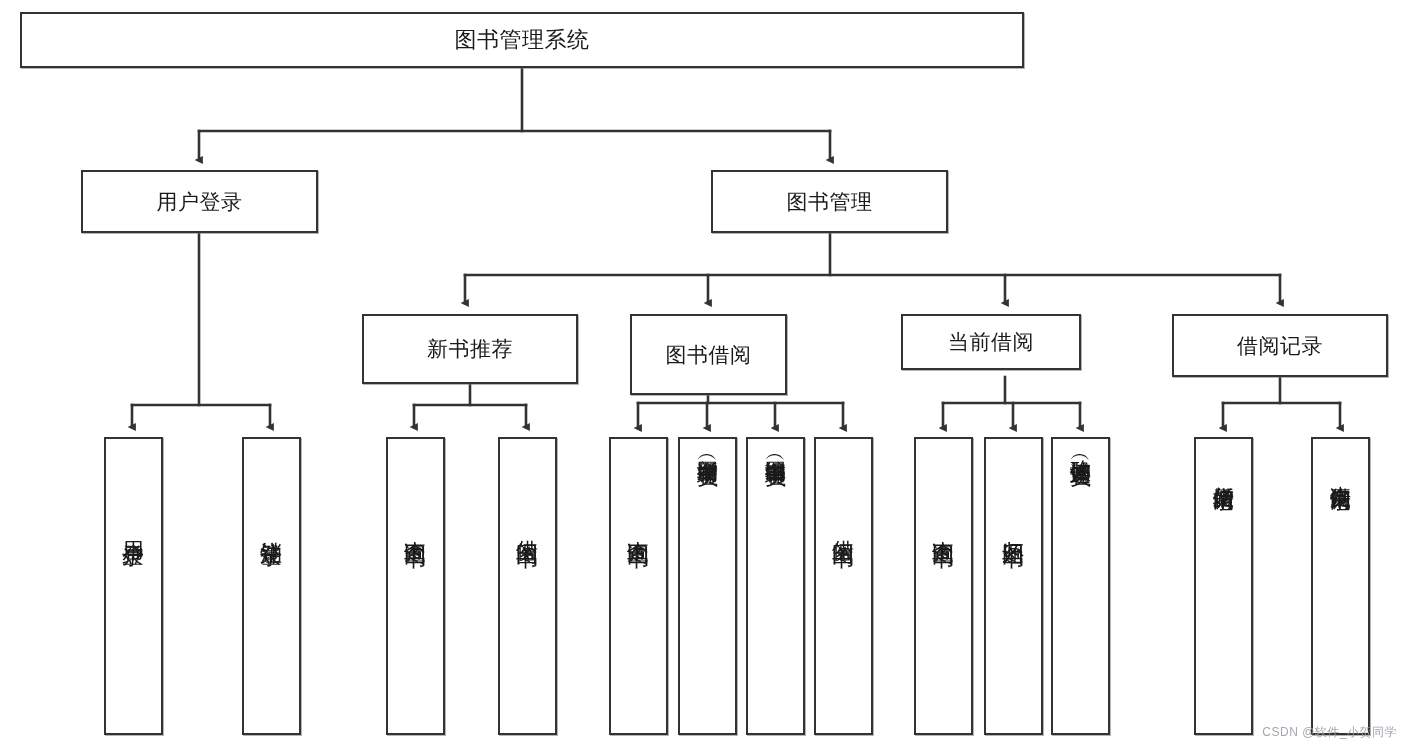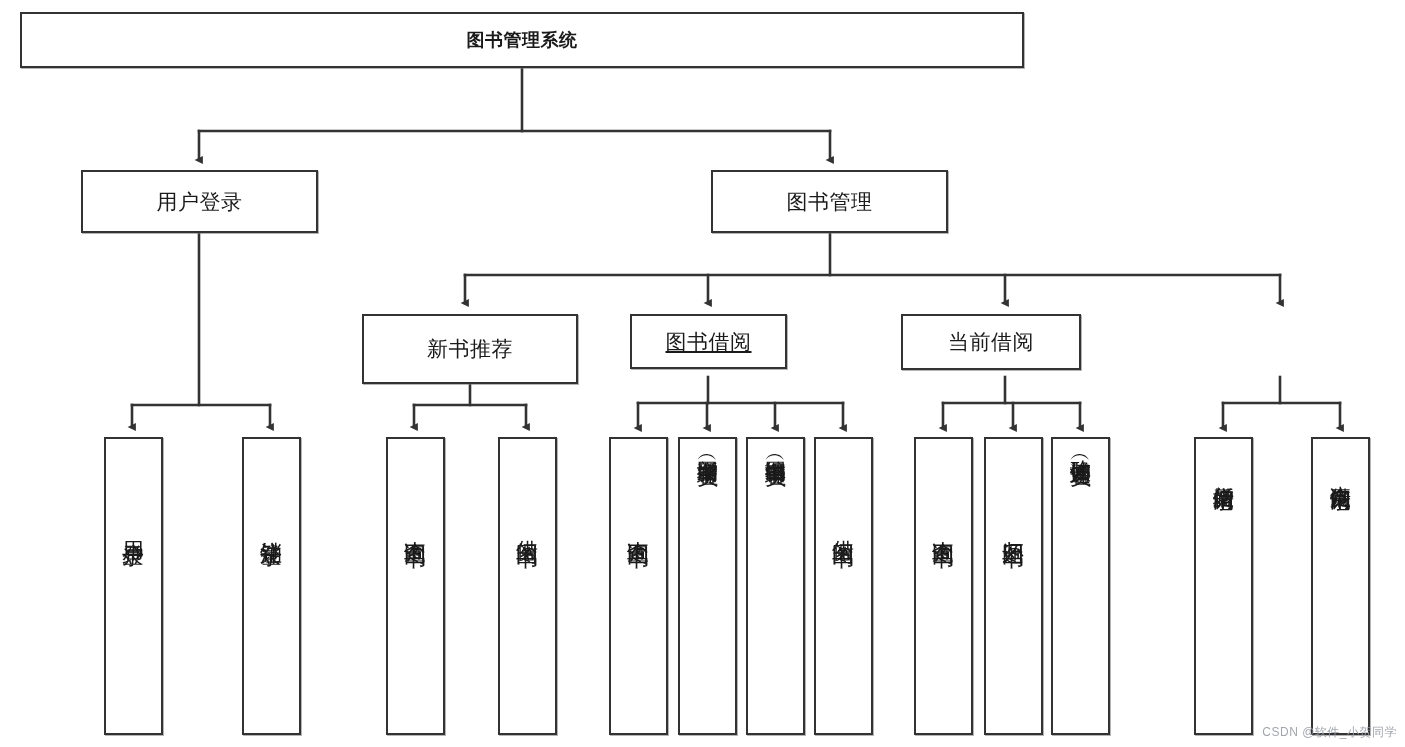--- a/index.html
+++ b/index.html
@@ -42,22 +42,21 @@
     text-align: center;
     line-height: 1.12;
     white-space: pre;
   }
   
   .node.horiz .node-label {
     font-size: 21px;
     letter-spacing: 0.5px;
   }
   .node.root .node-label {
-    font-size: 18px;
-    font-weight: bold;
+    font-size: 22px;
   }
   
   .node.vert {
     align-items: flex-start;
     justify-content: center;
     padding-top: 6px;
   }
   .node.vert .node-label {
     writing-mode: vertical-rl;
     text-orientation: upright;
@@ -146,26 +145,29 @@
   <div class="node horiz" style="left:81px; top:170px; width:237px; height:63px;">
     <span class="node-label">用户登录</span>
   </div>
   <div class="node horiz" style="left:711px; top:170px; width:237px; height:63px;">
     <span class="node-label">图书管理</span>
   </div>
 
   <div class="node horiz" style="left:362px; top:314px; width:216px; height:70px;">
     <span class="node-label">新书推荐</span>
   </div>
-  <div class="node horiz" style="left:630px; top:314px; width:157px; height:55px;text-decoration:underline;">
+  <div class="node horiz" style="left:630px; top:314px; width:157px; height:81px;">
     <span class="node-label">图书借阅</span>
   </div>
   <div class="node horiz" style="left:901px; top:314px; width:180px; height:56px;justify-content:center;">
     <span class="node-label">当前借阅</span>
   </div>
+  <div class="node horiz" style="left:1172px; top:314px; width:216px; height:63px;">
+    <span class="node-label">借阅记录</span>
+  </div>
 
   <div class="node vert" style="left:104px; top:437px; width:59px; height:298px; padding-top:84px;">
     <span class="node-label">用户登录</span>
   </div>
   <div class="node vert" style="left:242px; top:437px; width:59px; height:298px; padding-top:84px;">
     <span class="node-label">注销登录</span>
   </div>
 
   <div class="node vert" style="left:386px; top:437px; width:59px; height:298px; padding-top:84px;">
     <span class="node-label">查询图书</span>

